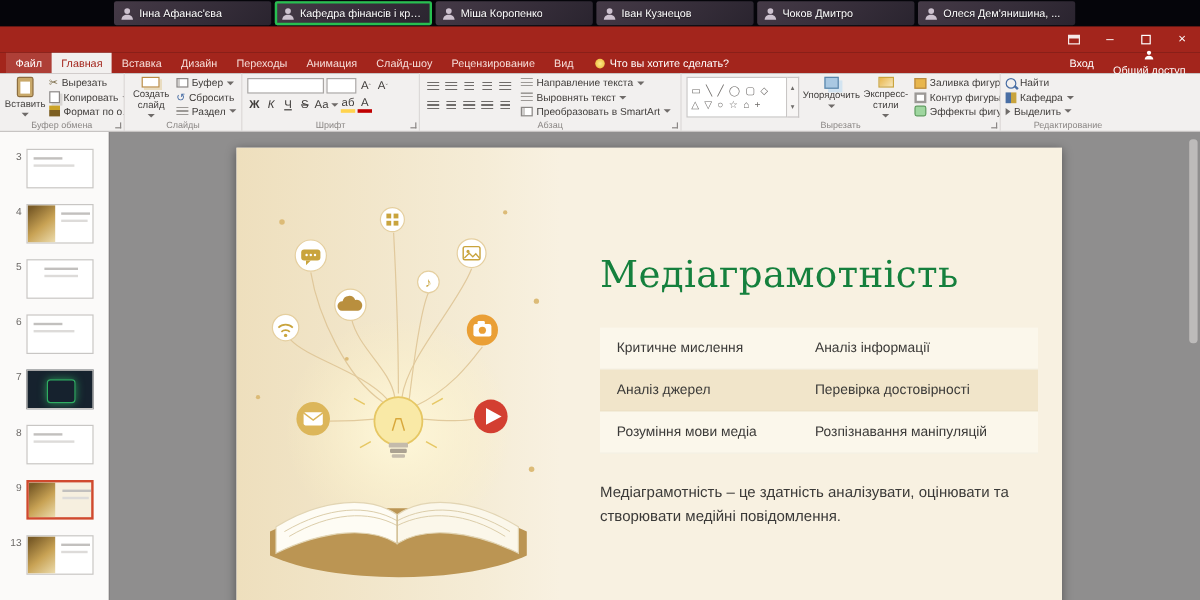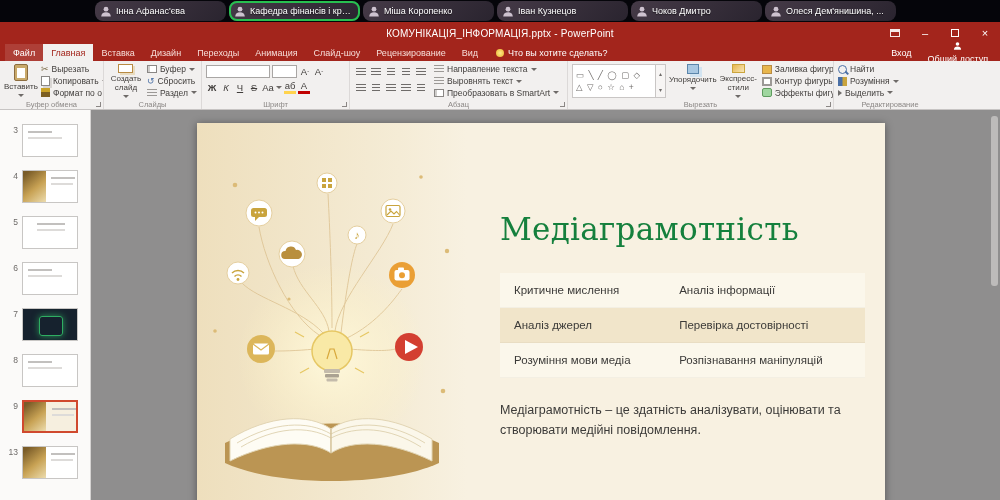--- a/index.html
+++ b/index.html
@@ -4,21 +4,21 @@
 <style>
   * { box-sizing: border-box; }
   html,body { margin:0; padding:0; }
   body { font-family:"Liberation Sans", sans-serif; }
   button { background:transparent; border:0; padding:0; margin:0; font:inherit; color:inherit; cursor:default; }
 
   .screen { position:relative; width:1000px; height:500px; overflow:hidden; background:#06060b; }
 
   
   .pbar { position:absolute; left:0; top:0; right:0; height:22px; background:#05050a; display:flex; align-items:center; padding-left:95px; gap:3px; }
-  .tile { width:131px; height:20px; flex:0 0 auto; background:linear-gradient(135deg,#453a47,#2a242f); border-radius:8px; display:flex; align-items:center; gap:4px; padding:0 5px; overflow:hidden; }
+  .tile { width:131px; height:20px; flex:0 0 auto; background:linear-gradient(135deg,#453a47,#2a242f); border-radius:2px; display:flex; align-items:center; gap:4px; padding:0 5px; overflow:hidden; }
   .tile.active { outline:2px solid #27c050; outline-offset:-2px; }
   .pavatar { flex:0 0 auto; width:12px; height:12px; display:flex; }
   .pname { color:#fff; font-size:9px; white-space:nowrap; overflow:hidden; text-overflow:ellipsis; text-shadow:0 1px 1px rgba(0,0,0,.6); }
 
   
   .titlebar { position:absolute; left:0; top:22px; right:0; height:22px; background:#a3251c; display:flex; align-items:center; }
   .wtitle { position:absolute; left:0; right:0; text-align:center; color:#fff; font-size:10px; letter-spacing:.2px; }
   .wcontrols { margin-left:auto; display:flex; height:100%; position:relative; z-index:2; }
   .wc { width:30px; height:100%; display:flex; align-items:center; justify-content:center; color:#fff; font-size:11px; }
   .ic-ribbonopts { width:10px; height:8px; border:1px solid #fff; border-top-width:3px; opacity:.9; }
@@ -160,21 +160,20 @@
           <svg viewBox="0 0 12 12" width="12" height="12">
             <circle cx="6" cy="4.2" r="2.4" fill="#cdc2cf"></circle>
             <path d="M1.2 11.5 C1.2 8.6 3.3 7.2 6 7.2 C8.7 7.2 10.8 8.6 10.8 11.5 Z" fill="#cdc2cf"></path>
           </svg>
         </span>
       <span class="pname">Олеся Дем'янишина, ...</span>
     </div>
   </div>
 
   <div class="titlebar">
-    <div class="wtitle">КОМУНІКАЦІЯ_ІНФОРМАЦІЯ.pptx - PowerPoint</div>
     <div class="wcontrols">
       <span class="wc">
           <span class="ic-ribbonopts"></span>
         </span>
       <span class="wc">–</span>
       <span class="wc">
           <span class="ic-max"></span>
         </span>
       <span class="wc">×</span>
     </div>
@@ -379,21 +378,21 @@
     </div>
 
     <div class="rgroup" style="width:112px;border-right:0">
       <div class="col">
         <button class="sm">
             <span class="ic-find"></span>
             <span>Найти</span>
           </button>
         <button class="sm">
             <span class="ic-replace"></span>
-            <span>Розуміння</span>
+            <span>Кафедра</span>
             <span class="dd"></span>
           </button>
         <button class="sm">
             <span class="ic-select"></span>
             <span>Выделить</span>
             <span class="dd"></span>
           </button>
       </div>
       <div class="glabel">Редактирование</div>
     </div>

